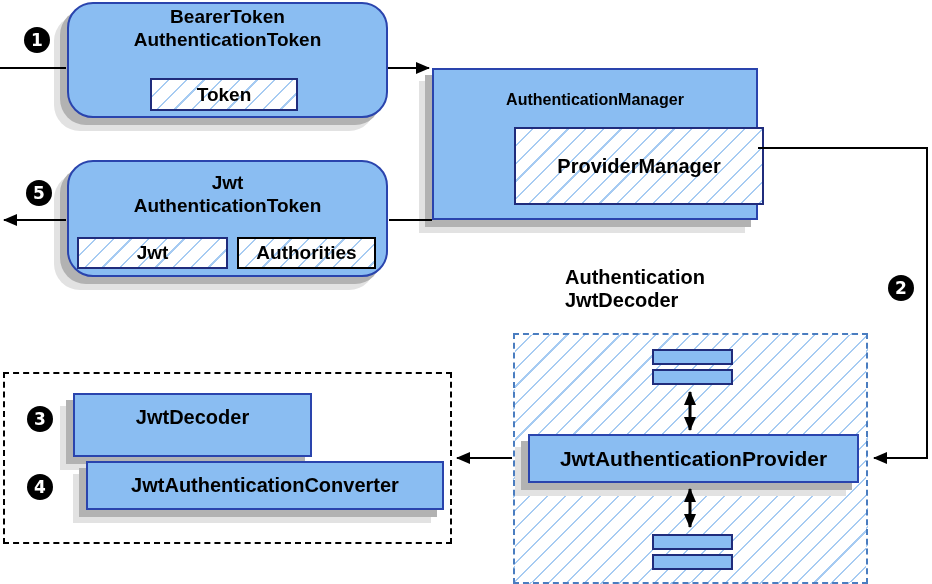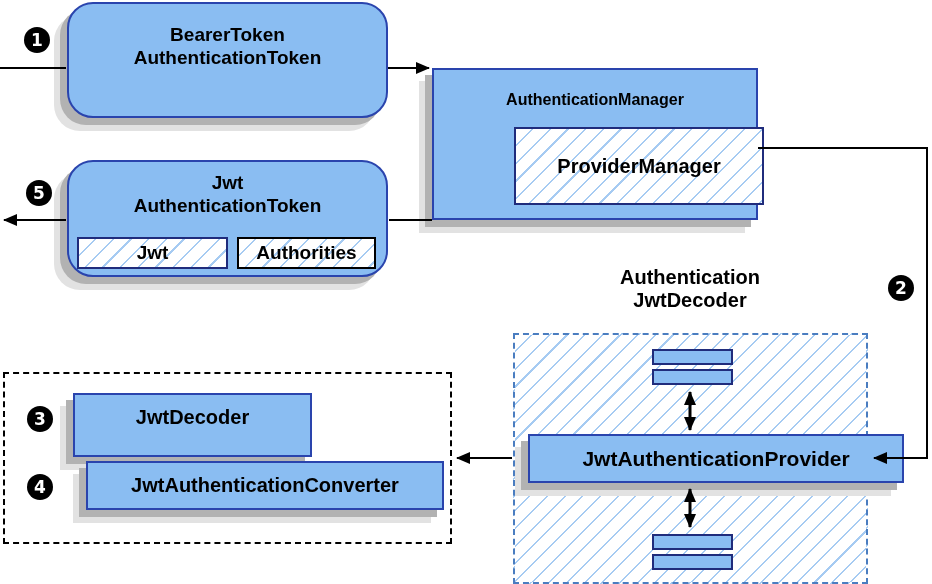--- a/index.html
+++ b/index.html
@@ -59,55 +59,58 @@
     color:#fff;
     display:flex;align-items:center;justify-content:center;
     font-weight:bold;
     font-size:17px;
     font-family:"DejaVu Sans", sans-serif;
   }
 
   
   .free-label{
     font-size:20px;line-height:23px;
-    font-weight:bold;text-align:center;
+    font-weight:bold;
   }
 
   .wires{position:absolute;left:0;top:0;pointer-events:none;}
 </style>
 </head>
 <body>
 
 <div class="canvas">
 
   <div class="abs dash-blue hatch" style="left:513px;top:333px;width:355px;height:251px;"></div>
 
   <div class="abs slot-bar" style="left:652px;top:349px;width:81px;height:16px;"></div>
   <div class="abs slot-bar" style="left:652px;top:369px;width:81px;height:16px;"></div>
 
   <div class="abs slot-bar" style="left:652px;top:534px;width:81px;height:16px;"></div>
   <div class="abs slot-bar" style="left:652px;top:554px;width:81px;height:16px;"></div>
 
-  <div class="abs node shadow" style="left:528px;top:434px;width:376px;height:49px;font-size:21px;line-height:45px;">
+  <div class="abs node shadow" style="left:528px;top:434px;width:331px;height:49px;font-size:21px;line-height:45px;">
     <span>JwtAuthenticationProvider</span>
   </div>
 
   <div class="abs dash-black" style="left:3px;top:372px;width:449px;height:172px;"></div>
 
   <div class="abs node shadow" style="left:73px;top:393px;width:239px;height:64px;font-size:20px;line-height:44px;">
     <span>JwtDecoder</span>
   </div>
 
   <div class="abs node shadow" style="left:86px;top:461px;width:358px;height:49px;font-size:20px;line-height:45px;">
     <span>JwtAuthenticationConverter</span>
   </div>
 
-  <div class="abs node rounded shadow" style="left:67px;top:2px;width:321px;height:116px;padding-top:19px;">
+  <div class="abs node rounded shadow" style="left:67px;top:2px;width:321px;height:116px;padding-top:1px;">
     <div class="title">BearerToken</div>
     <div class="title">AuthenticationToken</div>
+  </div>
+  <div class="abs chip hatch" style="left:150px;top:78px;width:148px;height:33px;line-height:29px;">
+    <span>Token</span>
   </div>
 
   <div class="abs node shadow" style="left:432px;top:68px;width:326px;height:152px;padding-top:18px;">
     <div class="title" style="font-size:16px;">AuthenticationManager</div>
   </div>
   <div class="abs chip hatch" style="left:470px;top:127px;width:250px;height:78px;line-height:74px;font-size:20px;margin-left:44px;">
     <span>ProviderManager</span>
   </div>
 
   <div class="abs node rounded shadow" style="left:67px;top:160px;width:321px;height:117px;padding-top:9px;">

